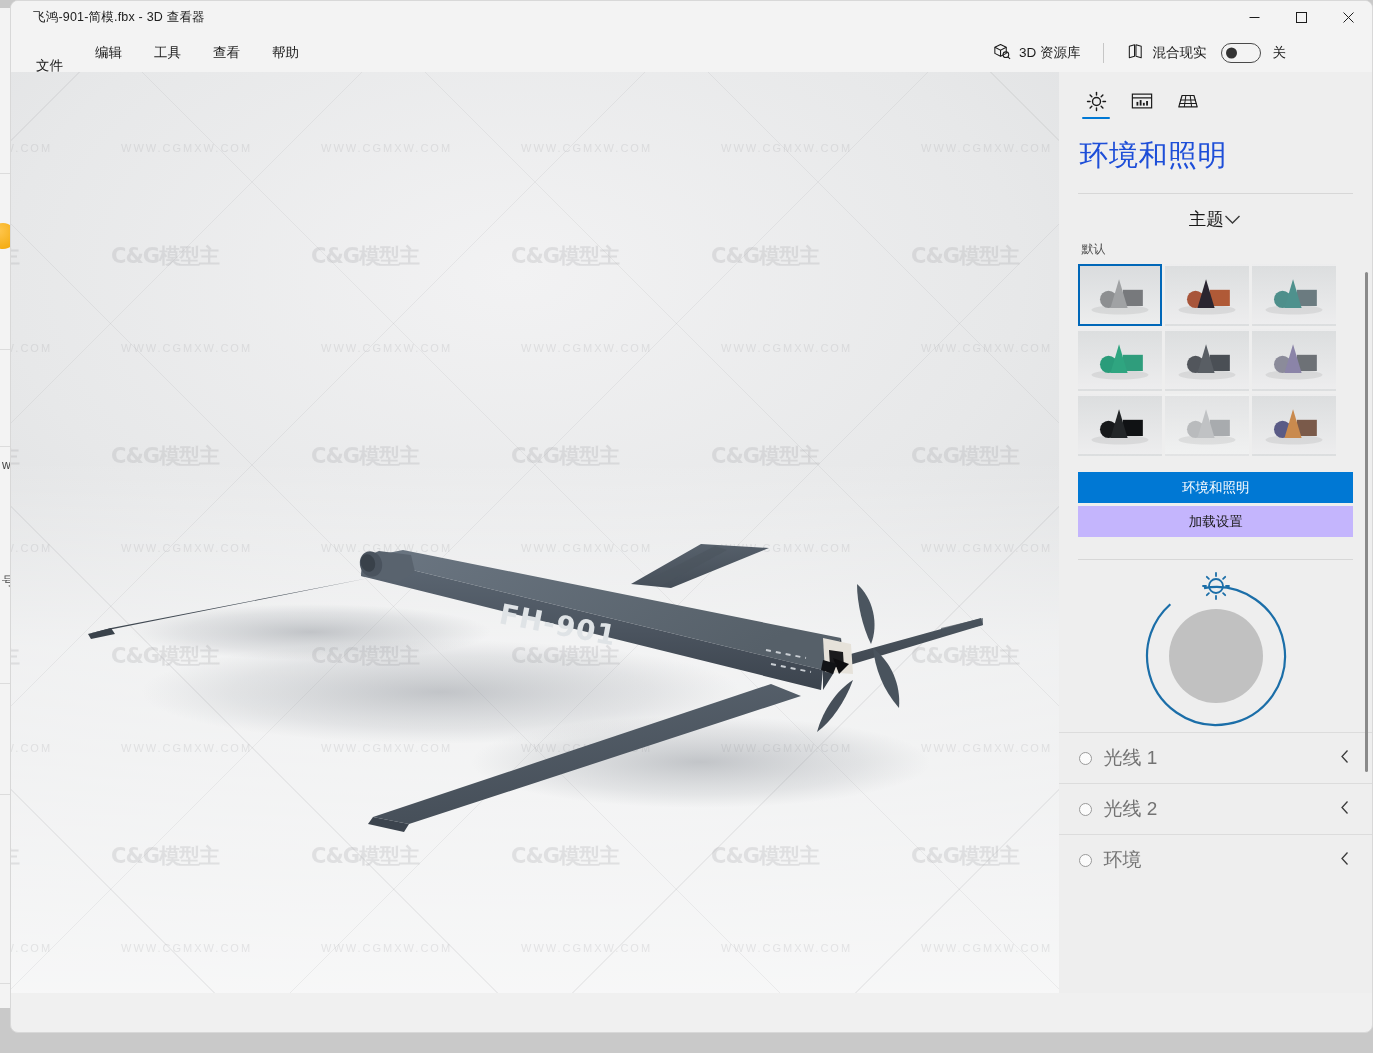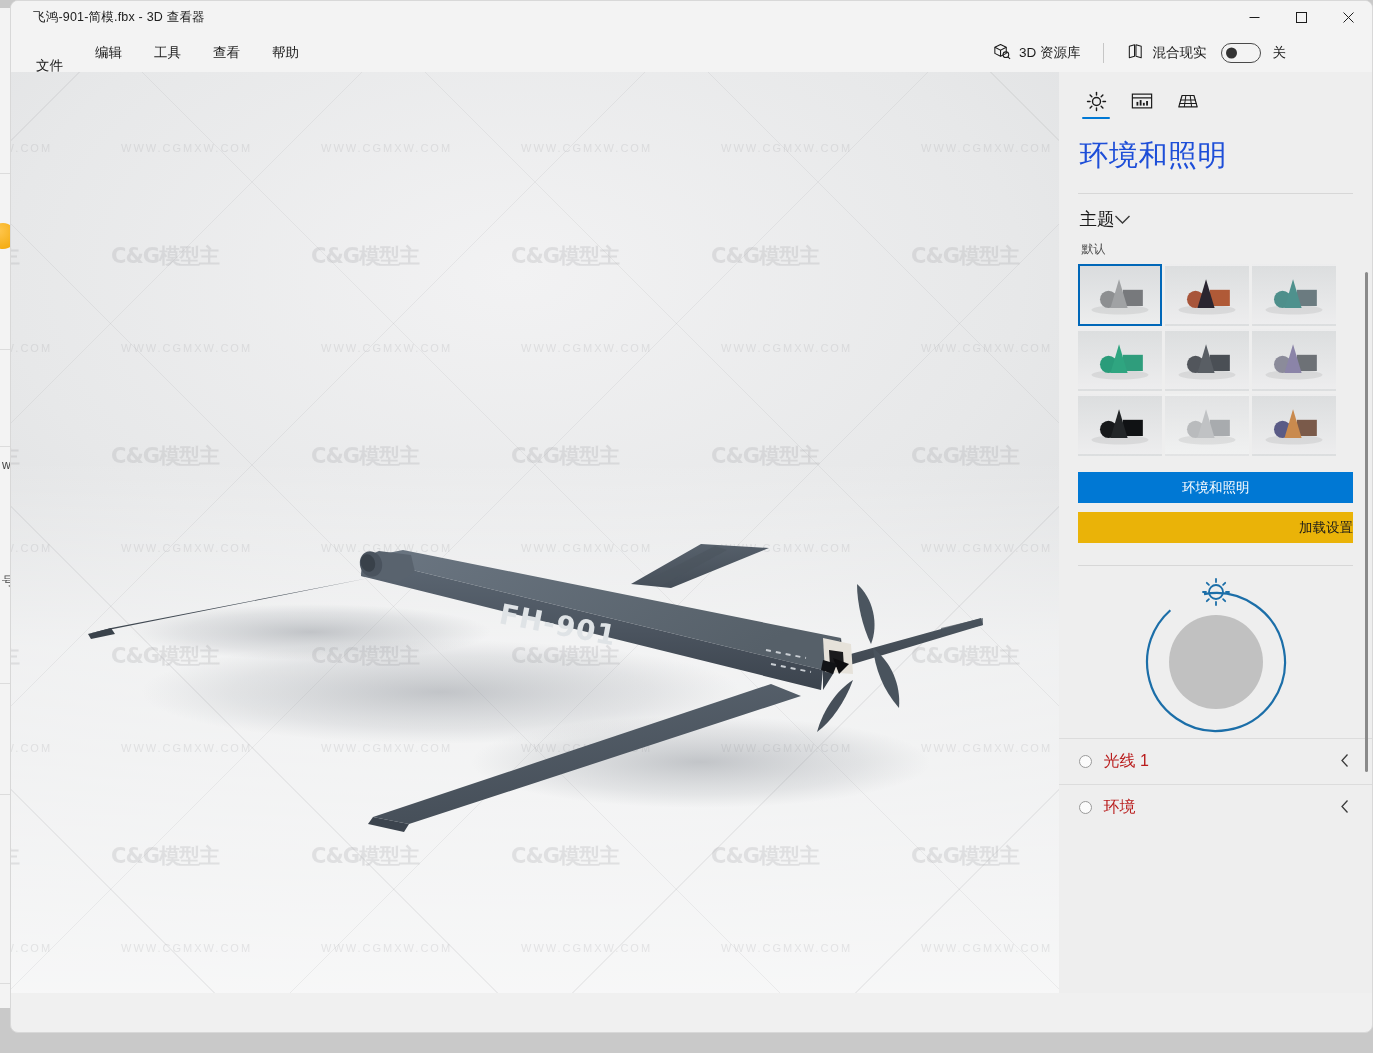--- a/index.html
+++ b/index.html
@@ -134,21 +134,21 @@
     background: #0078d4; border-radius: 2px; display: none;
   }
   .tab.active .tabline { display: block; }
   #panel-title {
     font-size: 29px; color: #1d4ed8; margin: 16px 0 0 20px; font-weight: normal;
     letter-spacing: .5px;
   }
   .hr { height: 1px; background: #d7d7d7; margin: 17px 19px 0 19px; }
 
   .section-head {
-    display: flex; align-items: center; justify-content: flex-start;
+    display: flex; align-items: center; justify-content: center;
     padding: 13px 22px 10px 20px; cursor: pointer;
   }
   .section-head .sh-title { font-size: 17.5px; color: #1a1a1a; }
   .chev { font-size: 15px; color: #3a3a3a; }
 
   .subtle-label { font-size: 12px; color: #4a4a4a; margin: 0 0 6px 22px; }
 
   #theme-grid {
     display: grid; grid-template-columns: repeat(3, 84px); gap: 3px;
     margin-left: 19px;
@@ -160,34 +160,34 @@
   }
   .thumb.selected { border: 2px solid #0067b8; }
   .thumb .scene { position: absolute; inset: 0; }
 
   .panel-btn {
     display: block; margin: 0 19px 0 19px; height: 31px; line-height: 31px;
     text-align: center; font-size: 13.5px; cursor: pointer;
     border: none; width: calc(100% - 38px);
   }
   #btn-save { background: #0078d4; color: #fff; margin-top: 16px; }
-  #btn-load { background: #eab308; color: #1a1a1a; margin-top: 9px; text-align: right; }
+  #btn-load { background: #c4b5fd; color: #1a1a1a; margin-top: 3px; }
 
   
   #dial-wrap { display: flex; justify-content: center; margin-top: 12px; }
   #dial { width: 160px; height: 160px; position: relative; }
   .light-row {
     display: flex; align-items: center; padding: 12px 22px 12px 20px;
     border-top: 1px solid #dcdcdc; cursor: pointer;
   }
   .light-row .radio {
     width: 13px; height: 13px; border-radius: 50%;
     border: 1px solid #9a9a9a; background: #fbfbfb; margin-right: 11px;
   }
-  .light-row .lbl { font-size: 16px; color: #b91c1c; flex: 1; }
+  .light-row .lbl { font-size: 19px; color: #737373; flex: 1; }
   .light-row .lchev { font-size: 14px; color: #3a3a3a; }
 
   #panel-scrollbar {
     position: absolute; right: 2px; top: 200px; width: 3px; height: 500px;
     background: #8a8a8a; border-radius: 2px; cursor: pointer;
   }
   #panel-scrolltrack {
     position: absolute; right: 2px; top: 0; width: 3px; height: 921px;
     background: transparent;
   }
@@ -570,20 +570,27 @@
         <div id="light-list">
             <div class="light-row">
               <span class="radio"></span>
               <span class="lbl">光线 1</span>
               <span class="lchev"><svg width="10" height="15" viewBox="0 0 10 15">
                   <polyline points="7.5,1.5 2,7.5 7.5,13.5" fill="none" stroke="#3a3a3a" stroke-width="1.3"></polyline>
                 </svg></span>
             </div>
             <div class="light-row">
               <span class="radio"></span>
+              <span class="lbl">光线 2</span>
+              <span class="lchev"><svg width="10" height="15" viewBox="0 0 10 15">
+                  <polyline points="7.5,1.5 2,7.5 7.5,13.5" fill="none" stroke="#3a3a3a" stroke-width="1.3"></polyline>
+                </svg></span>
+            </div>
+            <div class="light-row">
+              <span class="radio"></span>
               <span class="lbl">环境</span>
               <span class="lchev"><svg width="10" height="15" viewBox="0 0 10 15">
                   <polyline points="7.5,1.5 2,7.5 7.5,13.5" fill="none" stroke="#3a3a3a" stroke-width="1.3"></polyline>
                 </svg></span>
             </div>
           </div>
       </div>
 
       <div id="panel-scrolltrack">
         <div id="panel-scrollbar"></div>

